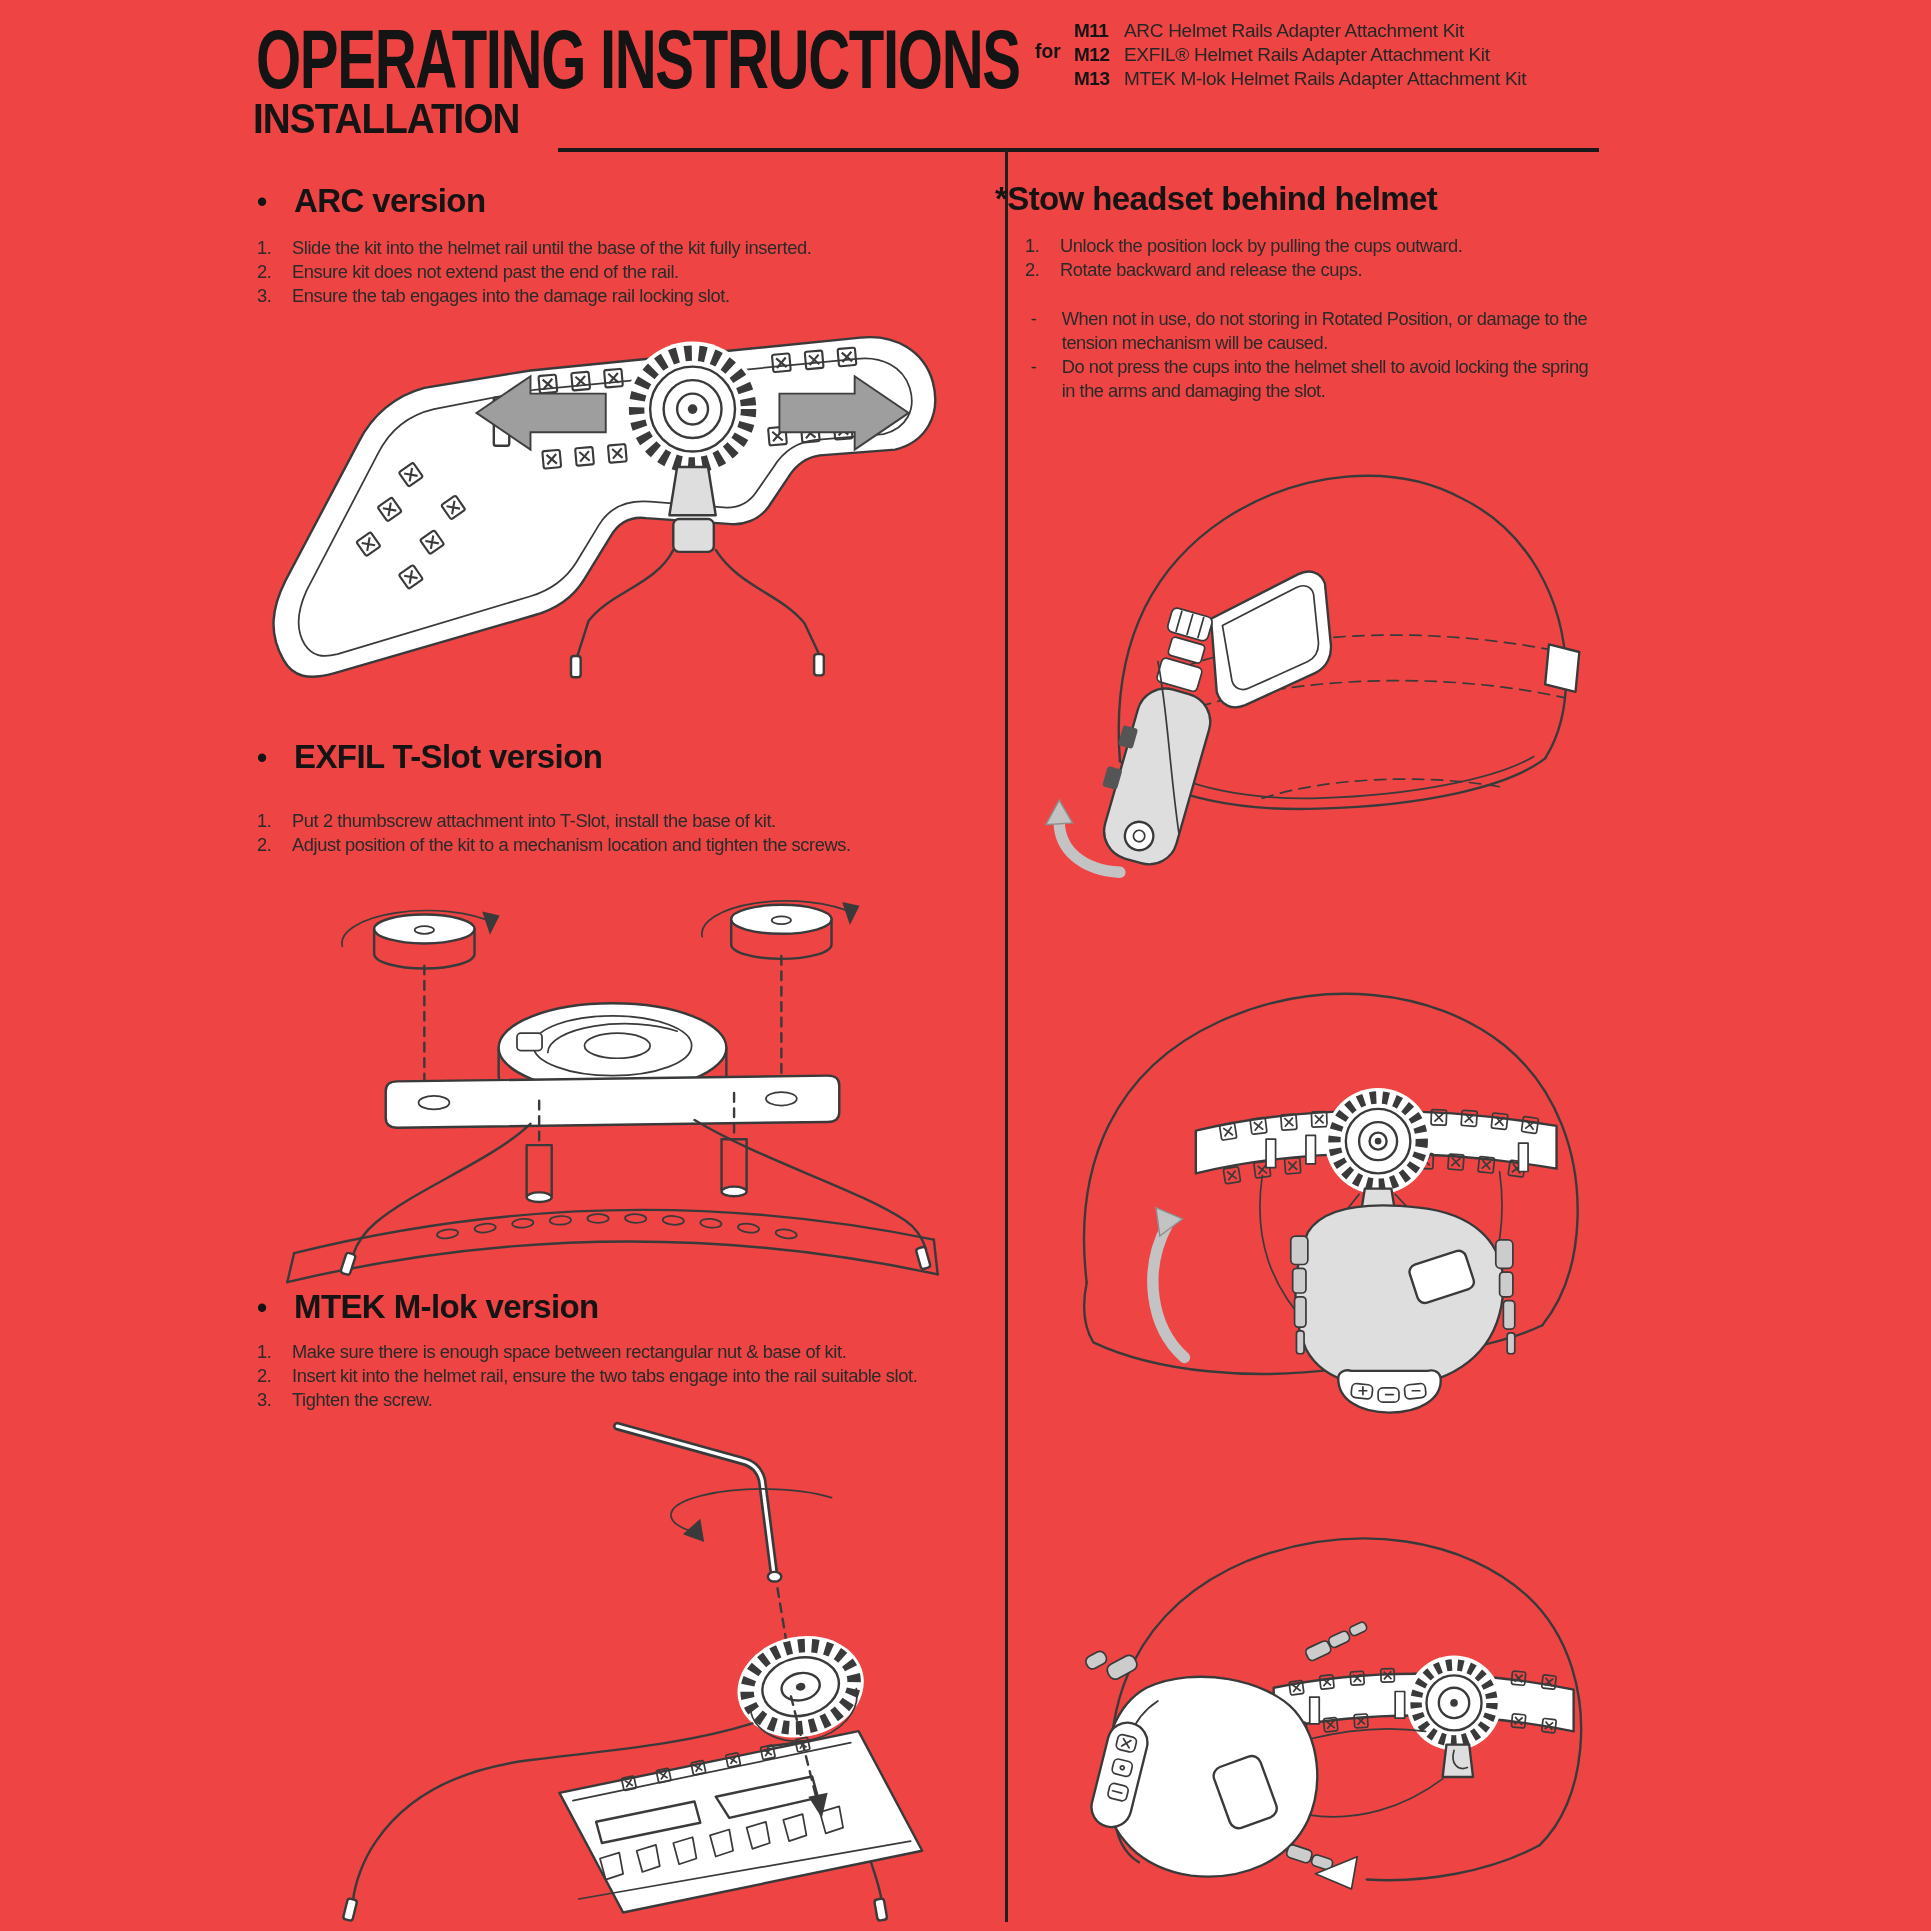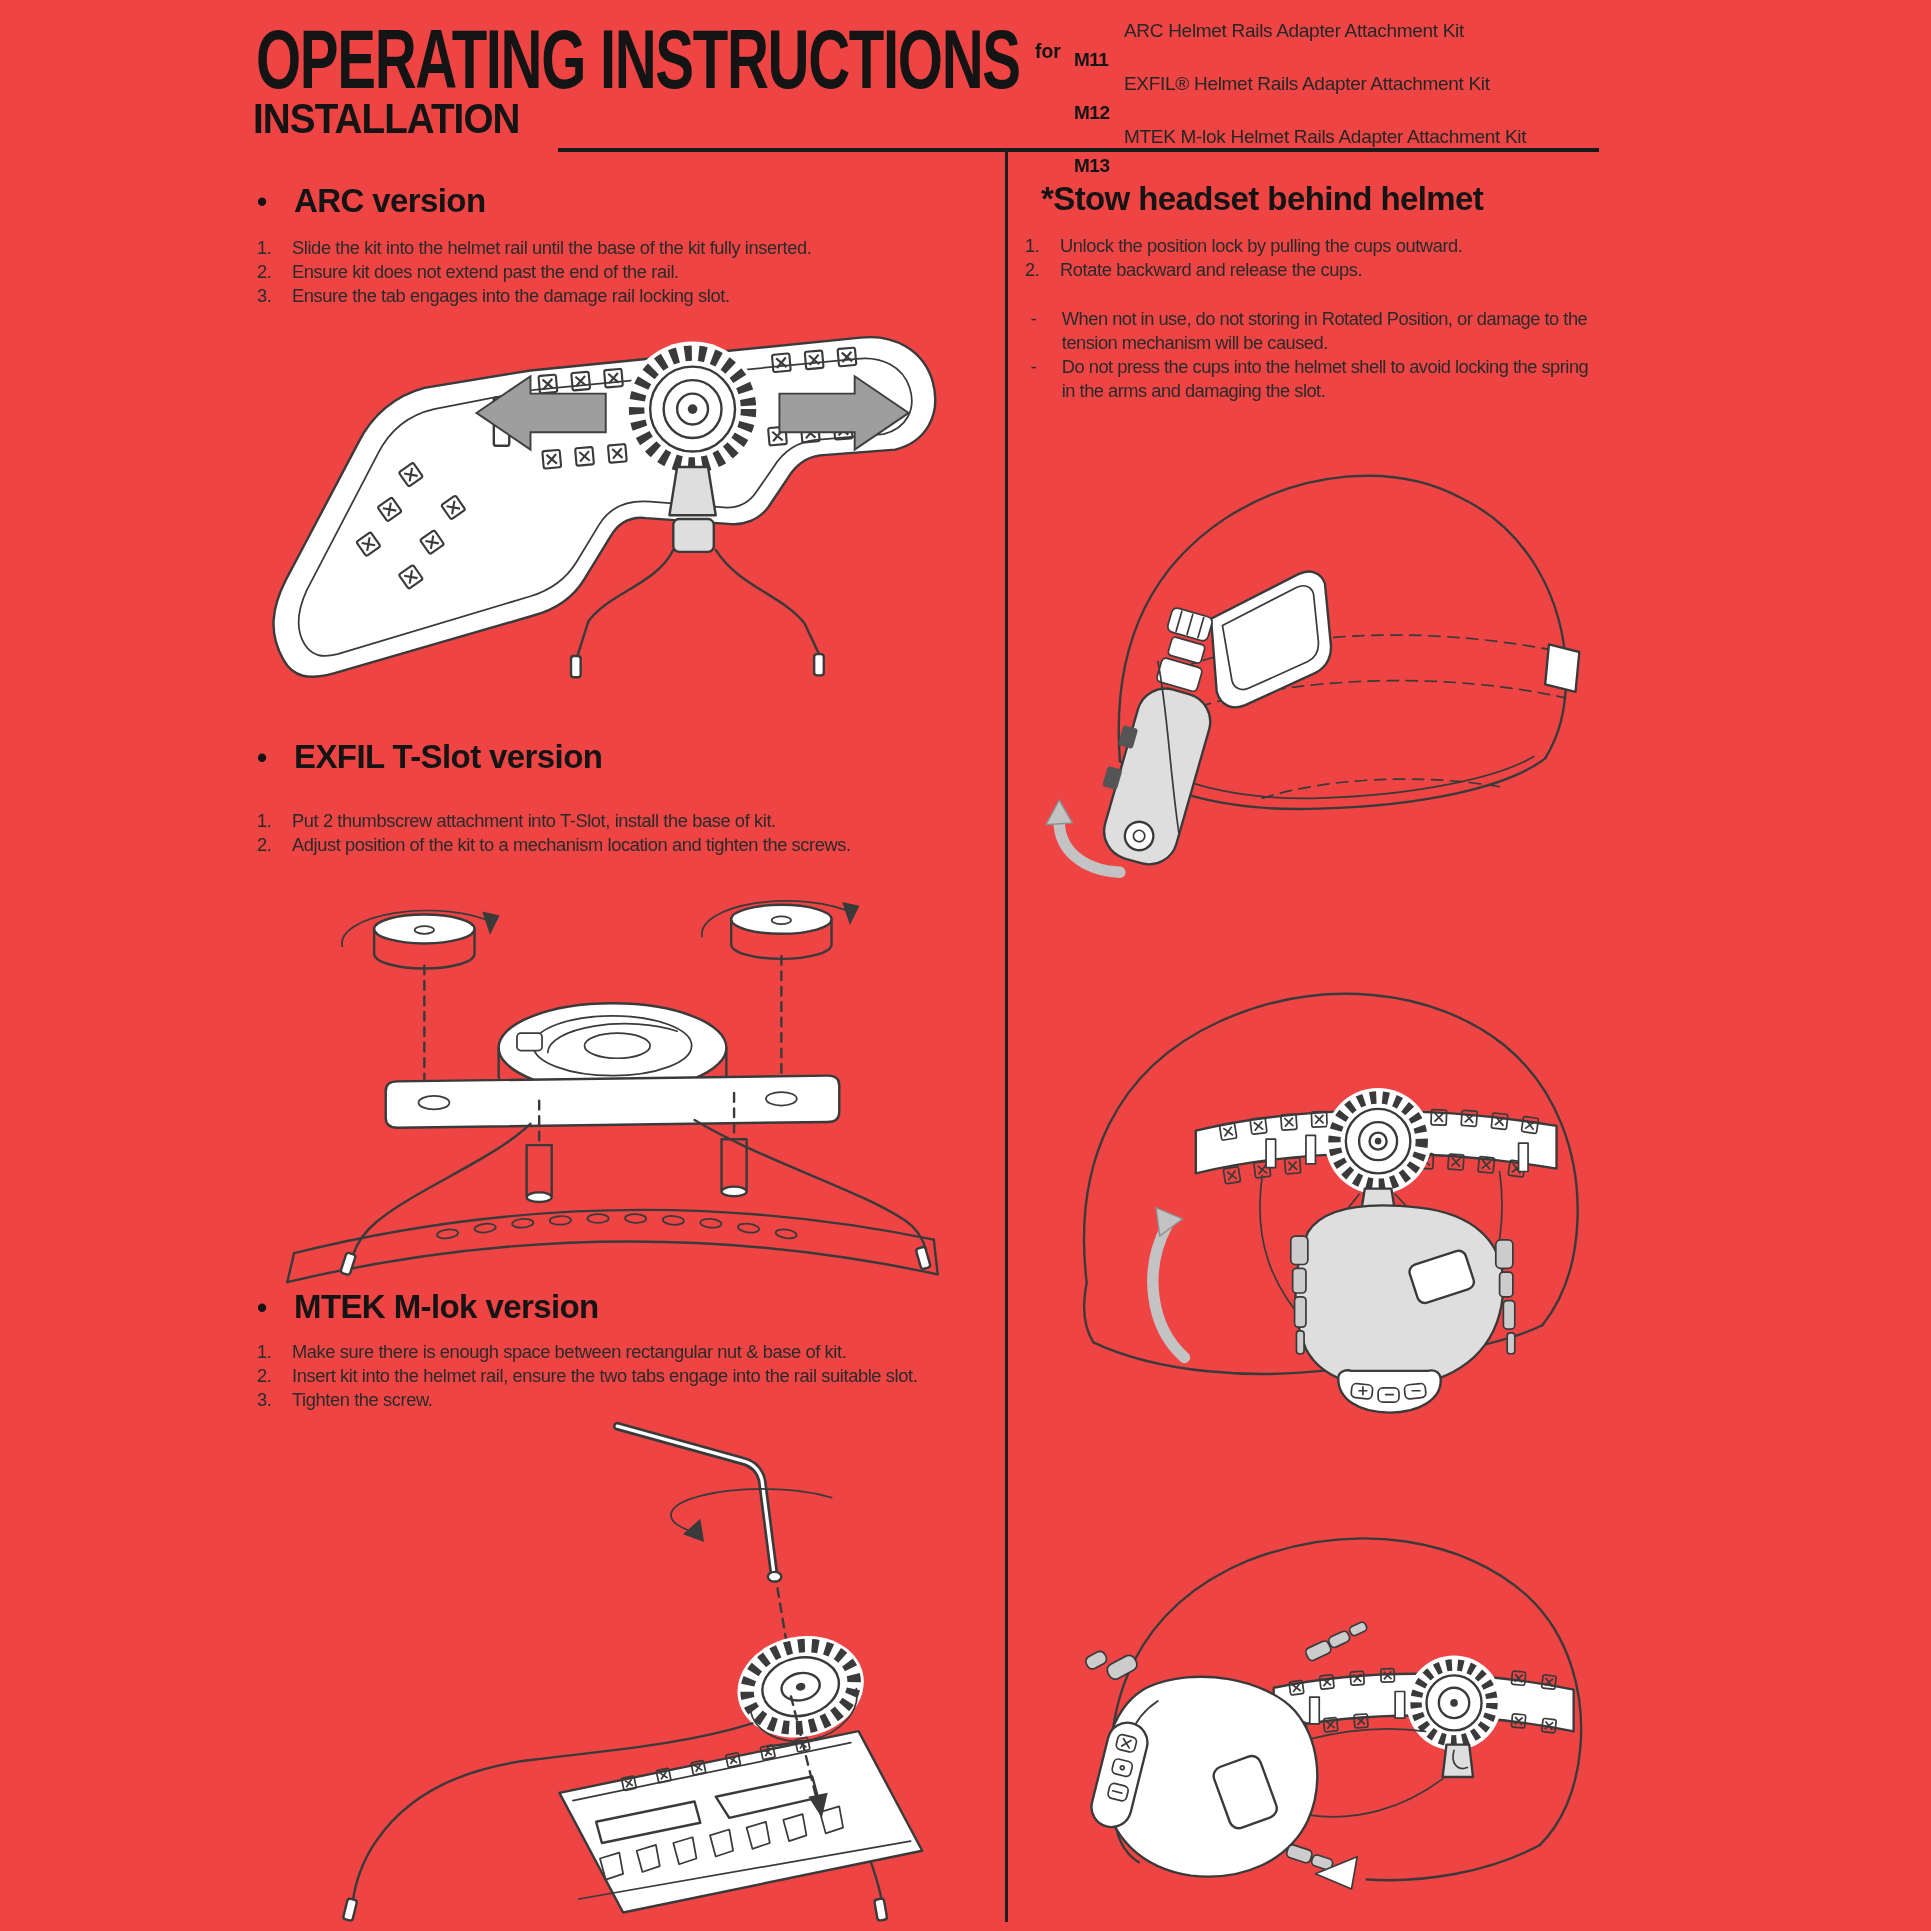--- a/index.html
+++ b/index.html
@@ -4,21 +4,21 @@
 <style>
   html,body{margin:0;padding:0;background:#ffffff;}
   .page{position:relative;width:1931px;height:1931px;background:#ef4444;overflow:hidden;
         font-family:"Liberation Sans", sans-serif;color:#1c1c1c;}
   .abs{position:absolute;}
   .main-title{margin:0;font-size:83px;font-weight:800;letter-spacing:-1.9px;
               transform:scaleX(0.70);transform-origin:0 0;white-space:nowrap;color:#141414;}
   .for-label{font-size:19.3px;font-weight:700;color:#141414;}
   .models{font-size:19px;letter-spacing:-0.3px;color:#262626;}
   .model-row{display:flex;line-height:24px;}
-  .model-code{font-weight:800;width:50px;flex:none;letter-spacing:-0.5px;color:#141414;margin-top:29px;}
+  .model-code{font-weight:800;width:50px;flex:none;letter-spacing:-0.5px;color:#141414;}
   .installation-title{margin:0;font-size:42px;font-weight:800;letter-spacing:-1px;
               transform:scaleX(0.92);transform-origin:0 0;white-space:nowrap;color:#141414;}
   .hrule{background:#1a1a1a;height:3.9px;}
   .vrule{background:#1f1f1f;width:2.9px;}
   .sec-head{display:flex;align-items:baseline;font-size:33px;font-weight:700;
             letter-spacing:-0.6px;color:#141414;white-space:nowrap;}
   .sec-head .bullet{width:37px;flex:none;font-size:29px;}
   .steps{font-size:18.3px;line-height:24px;letter-spacing:-0.4px;color:#2a2a2a;}
   .step{display:flex;}
   .step .num{width:35px;flex:none;}
@@ -279,21 +279,21 @@
       <path d="M448,454 L468,448 L472,470 L454,476 Z"></path>
       <path d="M486,446 L506,440 L510,462 L492,468 Z"></path>
       <path d="M524,438 L544,432 L548,454 L530,460 Z"></path>
       <path d="M562,430 L582,424 L586,446 L568,452 Z"></path>
       <path d="M600,422 L620,416 L624,438 L606,444 Z"></path>
     </g>
     <path class="ln dash" d="M570,302 L598,414"></path>
     <polygon class="ink" points="602,428 588,406 608,402"></polygon>
   </svg>
 
-  <div class="sec-head abs" style="left:1041px;top:180px;">
+  <div class="sec-head abs" style="left:995px;top:180px;">
     <span>*Stow headset behind  helmet</span>
   </div>
   <div class="steps abs" style="left:1025px;top:234px;width:579px;">
     <div class="step">
       <span class="num">1.</span>
       <span>Unlock the position lock by pulling the cups outward.</span>
     </div>
     <div class="step">
       <span class="num">2.</span>
       <span>Rotate backward and release the cups.</span>

